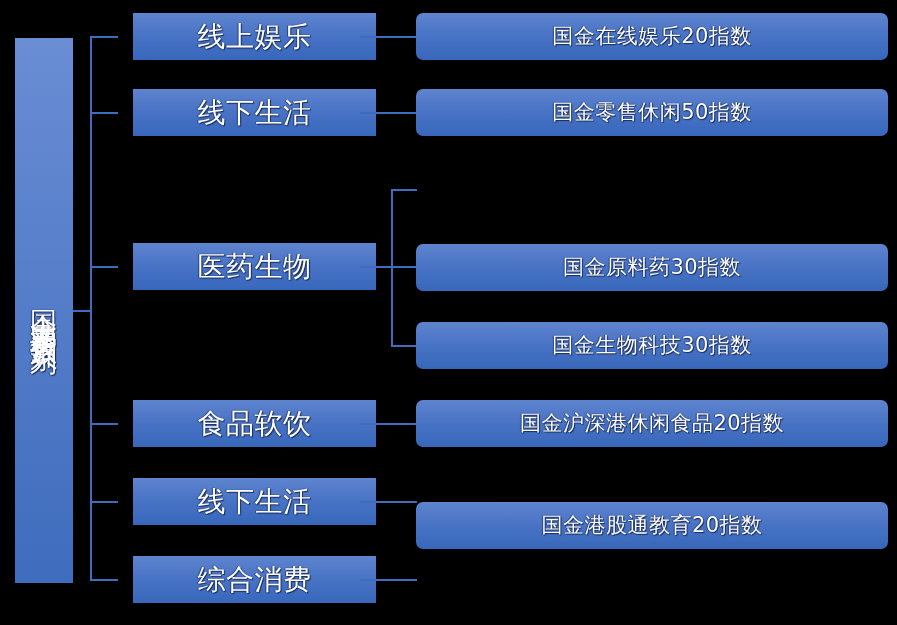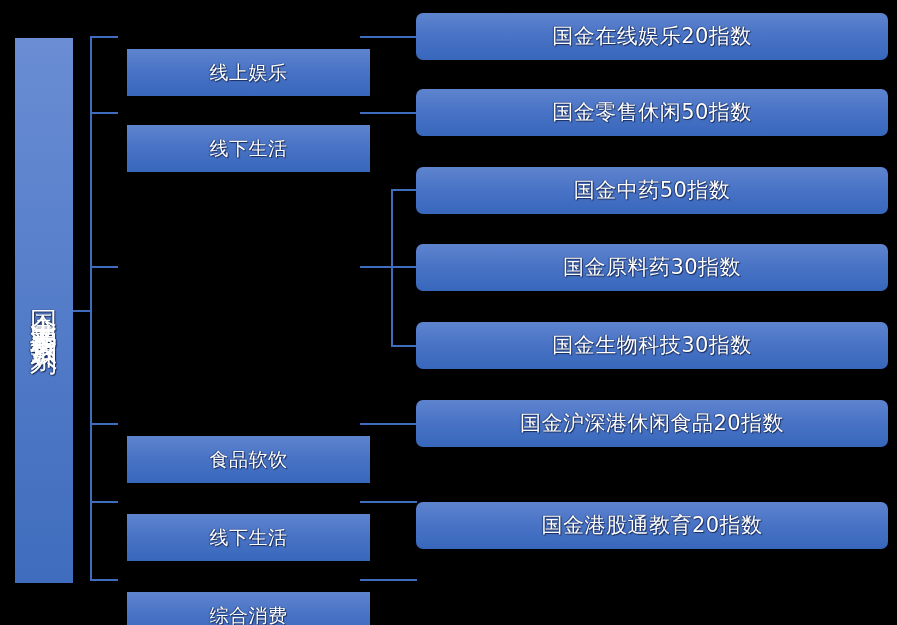--- a/index.html
+++ b/index.html
@@ -30,23 +30,22 @@
     left:15px;top:38px;width:58px;height:545px;
     writing-mode:vertical-rl;
     text-orientation:upright;
     font-size:27px;
     letter-spacing:5px;
     background:linear-gradient(to bottom,#6a8dd4 0%,#5880cb 40%,#3f6cbd 100%);
   }
 
   
   .node.mid{
-    left:127px;width:243px;height:47px;
-    font-size:19px;
-    margin-top:36px;
+    left:133px;width:243px;height:47px;
+    font-size:28px;
   }
   
   .node.leaf{
     left:416px;width:472px;height:47px;
     font-size:21px;
     border-radius:7px;
   }
 
   
   .conn{position:absolute;background:#3f6cbd;}
@@ -68,27 +67,27 @@
   <div class="node mid" style="top:13px;">线上娱乐</div>
   <div class="conn h" style="left:360px;top:36px;width:57px;"></div>
   <div class="node leaf" style="top:13px;">国金在线娱乐20指数</div>
 
   <div class="conn h" style="left:90px;top:112px;width:28px;"></div>
   <div class="node mid" style="top:89px;text-align:center;">线下生活</div>
   <div class="conn h" style="left:360px;top:112px;width:57px;"></div>
   <div class="node leaf" style="top:89px;">国金零售休闲50指数</div>
 
   <div class="conn h" style="left:90px;top:266px;width:28px;"></div>
+  <div class="node mid" style="top:243px;">医药生物</div>
 
   <div class="conn h" style="left:360px;top:266px;width:33px;"></div>
 
   <div class="conn v" style="left:391px;top:189px;height:157px;"></div>
 
   <div class="conn h" style="left:391px;top:189px;width:26px;"></div>
-  <div class="node leaf" style="top:167px;">国金中药50指数</div>
 
   <div class="conn h" style="left:391px;top:266px;width:26px;"></div>
   <div class="node leaf" style="top:244px;">国金原料药30指数</div>
 
   <div class="conn h" style="left:391px;top:345px;width:26px;"></div>
   <div class="node leaf" style="top:322px;">国金生物科技30指数</div>
 
   <div class="conn h" style="left:90px;top:423px;width:28px;"></div>
   <div class="node mid" style="top:400px;">食品软饮</div>
   <div class="conn h" style="left:360px;top:423px;width:57px;"></div>

